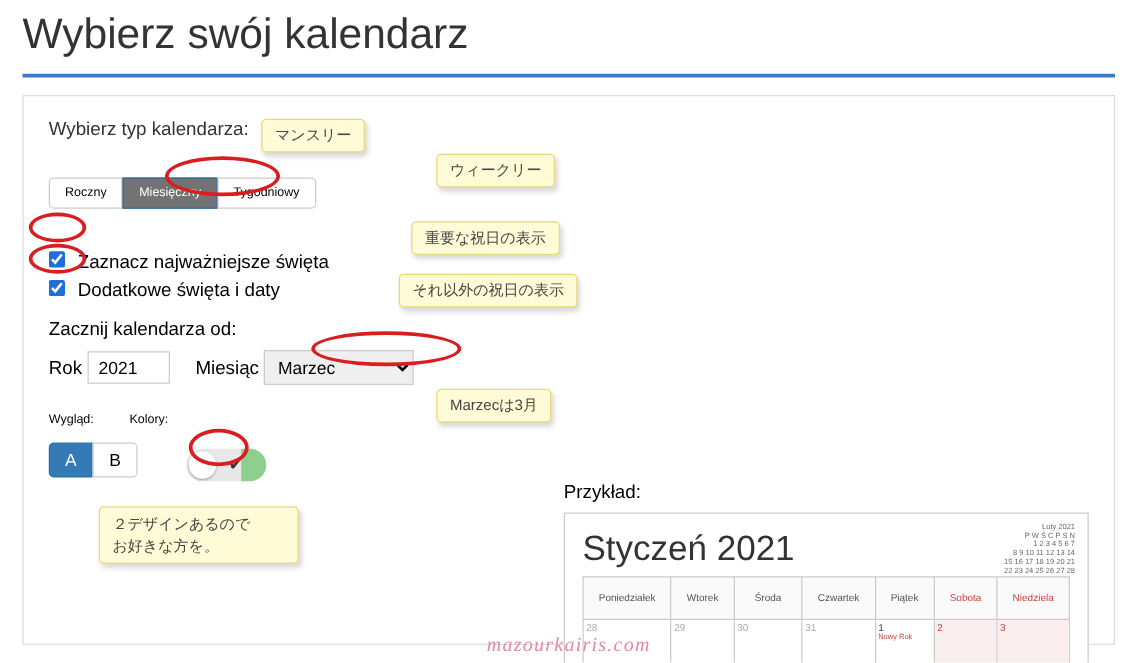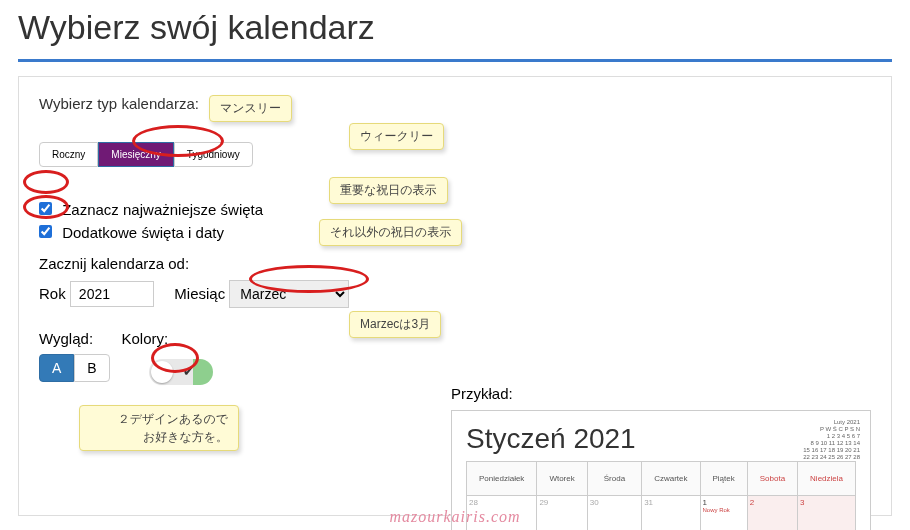--- a/index.html
+++ b/index.html
@@ -7,29 +7,29 @@
 .page-title{font-size:34px;font-weight:300;color:#333;padding:8px 18px 12px}
 .accent-bar{height:3px;background:#3a7acc;margin:0 18px 14px}
 .panel{border:1px solid #ddd;margin:0 18px;padding:18px 20px 20px;position:relative;height:440px}
 .left{width:420px;float:left;position:relative}
 .right{width:420px;float:right;position:relative}
 .field-label{font-size:15px;color:#333;margin-bottom:8px}
 .btn-group{display:inline-flex;margin-bottom:16px}
 .btn-group .btn{border:1px solid #ccc;padding:6px 12px;font-size:10px;background:#fff;cursor:pointer}
 .btn-group .btn:first-child{border-radius:4px 0 0 4px}
 .btn-group .btn:last-child{border-radius:0 4px 4px 0}
-.btn-group .btn.active{background:#701a75;color:#fff;border-color:#2e6da4}
+.btn-group .btn.active{background:#737373;color:#fff;border-color:#2e6da4}
 .check-row{margin:6px 0;font-size:15px}
 .check-row input{margin-right:6px;accent-color:#1e6fd8}
 .start-label{margin-top:14px;margin-bottom:8px;font-size:15px}
 .inline-field{display:inline-block;margin-right:16px;font-size:15px}
-.text-input{border:1px solid #ccc;padding:4px 8px;width:84px;font-size:14px}
+.text-input{border:1px solid #ccc;padding:4px 8px;width:66px;font-size:14px}
 .select-input{border:1px solid #ccc;padding:4px 6px;width:120px;font-size:14px}
 .look-row{margin-top:22px}
-.look-label{display:inline-block;font-size:15px;margin-right:24px;vertical-align:top}
+.look-label{display:inline-block;font-size:10px;margin-right:24px;vertical-align:top}
 .ab-group{display:inline-flex;margin-top:6px}
 .ab-group .btn{border:1px solid #ccc;padding:5px 12px;font-size:14px;background:#fff;cursor:pointer}
 .ab-group .btn:first-child{border-radius:4px 0 0 4px}
 .ab-group .btn:last-child{border-radius:0 4px 4px 0}
 .ab-group .btn.active{background:#337ab7;color:#fff;border-color:#2e6da4}
 .toggle{display:inline-block;width:56px;height:26px;background:#e8e8e8;border-radius:13px;position:relative;vertical-align:middle;margin-top:6px}
 .toggle .knob{position:absolute;left:2px;top:2px;width:22px;height:22px;background:#fff;border-radius:50%;box-shadow:0 1px 2px rgba(0,0,0,.3)}
 .toggle .check{position:absolute;right:10px;top:4px;font-size:14px;color:#333}
 .toggle .green{position:absolute;right:-8px;top:0;width:20px;height:26px;background:#8ecf8e;border-radius:0 13px 13px 0}
 .preview-label{font-size:15px;margin-bottom:8px}
@@ -40,21 +40,21 @@
 .cal-table th{border:1px solid #ccc;padding:12px;font-weight:normal;color:#555;background:#fafafa}
 .cal-table th.sat{color:#c44}
 .cal-table th.sun{color:#c44}
 .cal-table td{border:1px solid #ccc;height:36px;vertical-align:top;padding:2px;font-size:8px;color:#444;position:relative}
 .cal-table td.other{color:#aaa}
 .cal-table td.sat{background:#faeeee;color:#c44}
 .cal-table td.sun{background:#faeeee;color:#c44}
 .cal-table td .event{color:#c44;font-size:6px;line-height:7px;display:block}
 
 .bubble{position:absolute;background:#fffbd6;border:1px solid #e6da7a;border-radius:4px;padding:4px 10px;font-size:12px;color:#444;box-shadow:2px 3px 4px rgba(0,0,0,.15);white-space:nowrap;z-index:20}
-.bubble.big{white-space:normal;text-align:right;line-height:1.5}
+.bubble.big{white-space:normal;text-align:left;line-height:1.5}
 .ring{position:absolute;border:3px solid #d81e1e;border-radius:50%;z-index:15;pointer-events:none}
 .watermark{position:absolute;left:50%;bottom:4px;transform:translateX(-50%);font-family:"Times New Roman",serif;font-style:italic;color:#e48aa0;font-size:16px;letter-spacing:1px;z-index:30}
 </style>
 </head>
 <body>
 
 <h1 class="page-title">Wybierz swój kalendarz</h1>
 <div class="accent-bar"></div>
 
 <div class="panel">

